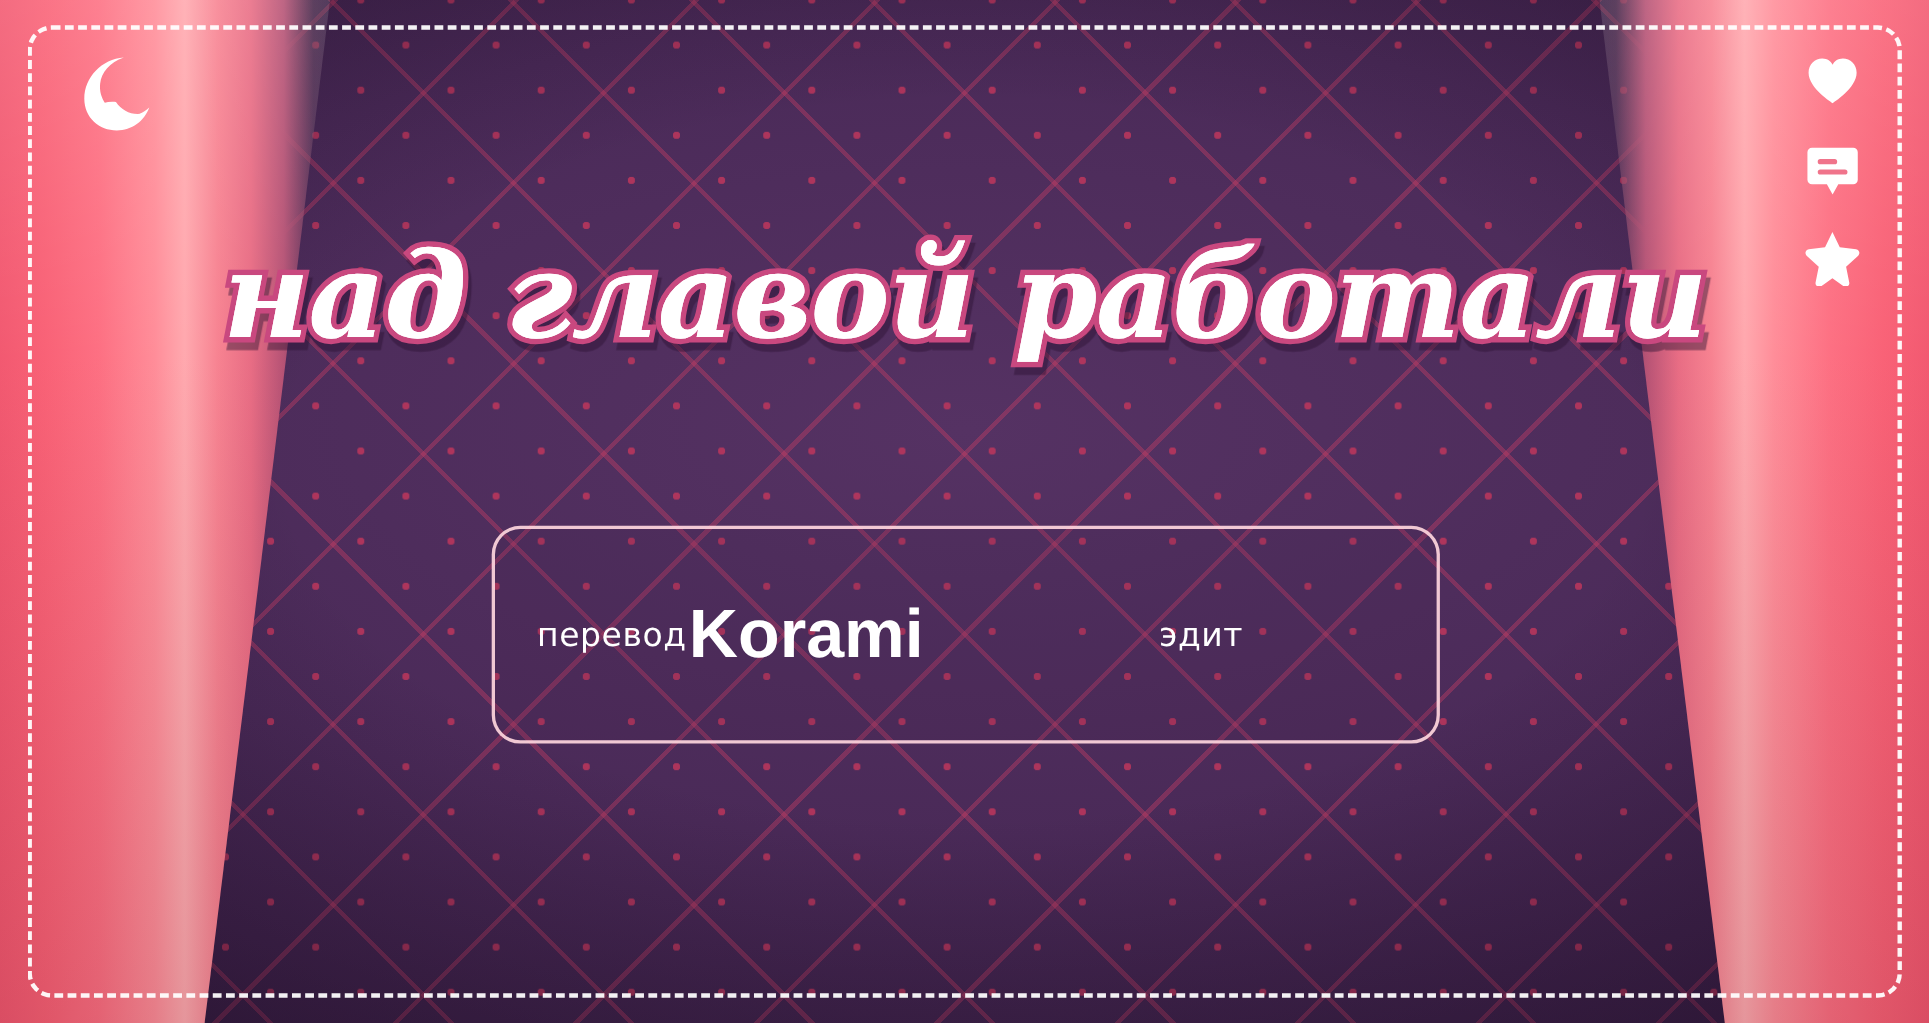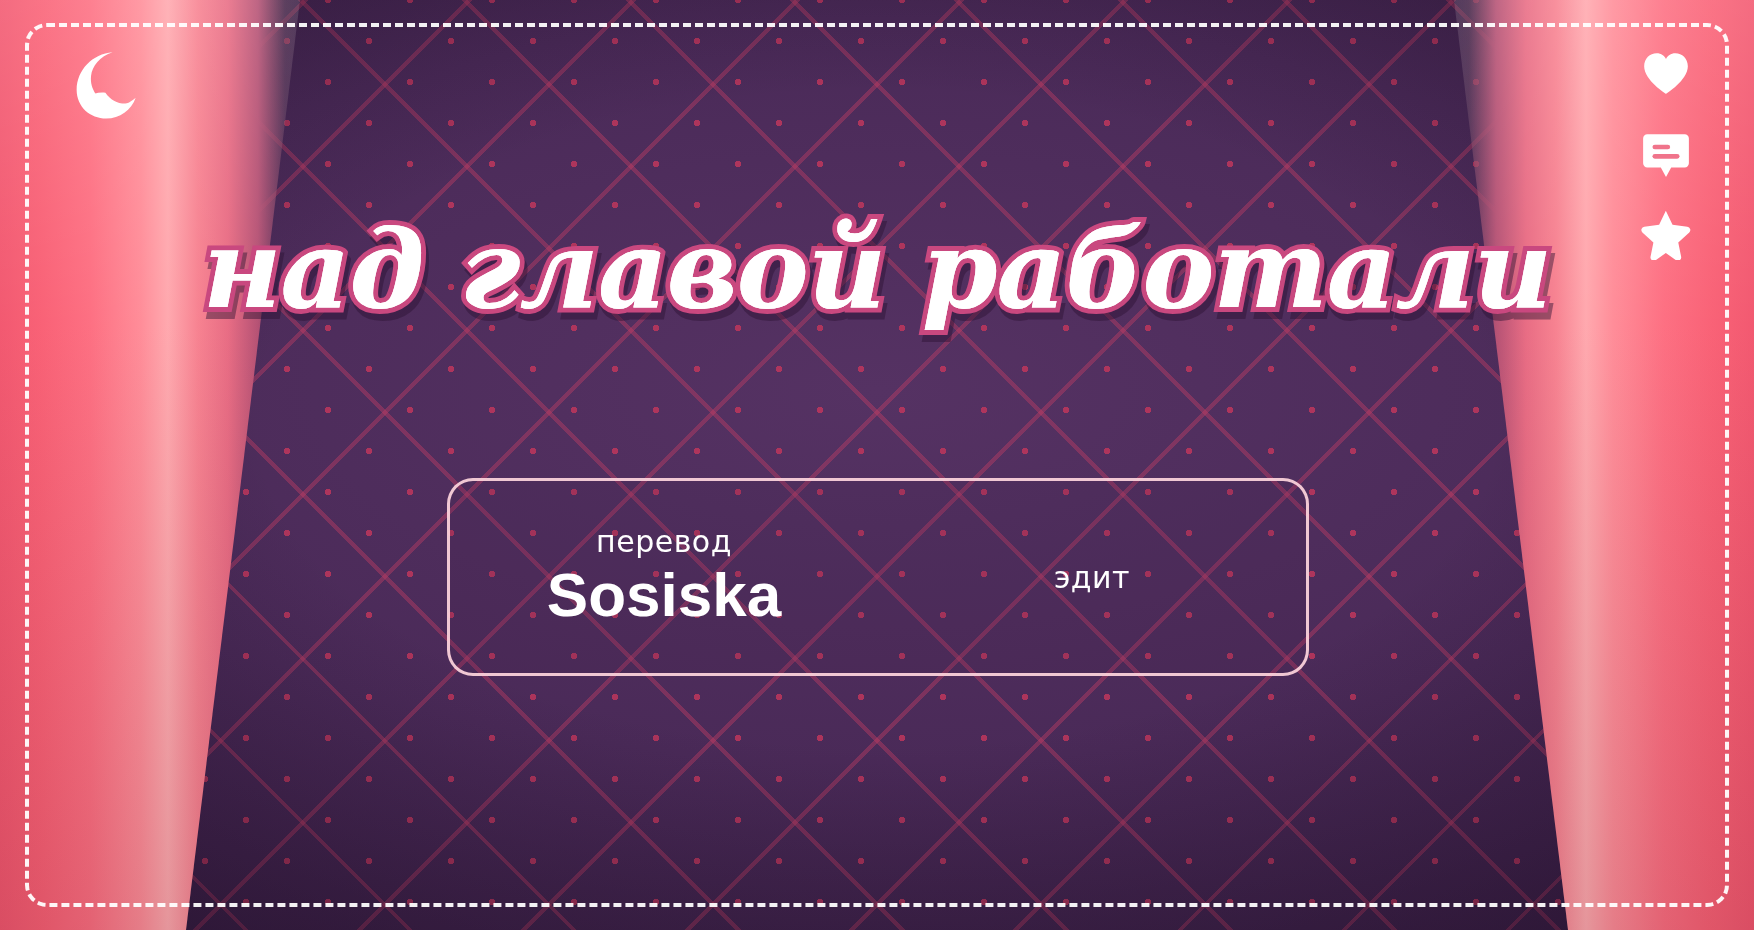--- a/index.html
+++ b/index.html
@@ -129,21 +129,21 @@
     border-radius:26px;
     box-sizing:border-box;
     display:flex;align-items:center;justify-content:center;
     background:rgba(60,30,70,0.10);
   }
   .credit-cols{
     display:flex;width:100%;height:100%;
     align-items:center;
   }
   .credit-col{
-    flex:1;display:flex;flex-direction:column;
+    flex:1;display:flex;flex-direction:row;
     align-items:center;justify-content:center;gap:2px;
   }
   .credit-role{
     font-family:"DejaVu Sans", sans-serif;
     font-size:30px;font-weight:400;
     color:#ffffff;letter-spacing:.5px;
     line-height:1.1;
   }
   .credit-name{
     font-family:"Liberation Sans", sans-serif;
@@ -204,21 +204,21 @@
     <div class="title-over">
       <span class="title">над главой работали</span>
     </div>
   </div>
 
   <div class="credit-card">
     <div class="credit-cols">
 
       <div class="credit-col">
         <div class="credit-role">перевод</div>
-        <div class="credit-name">Sosiska</div>
+        <div class="credit-name">Korami</div>
       </div>
 
       <div class="credit-col">
         <div class="credit-role">эдит</div>
       </div>
 
     </div>
   </div>
 
 </div>

